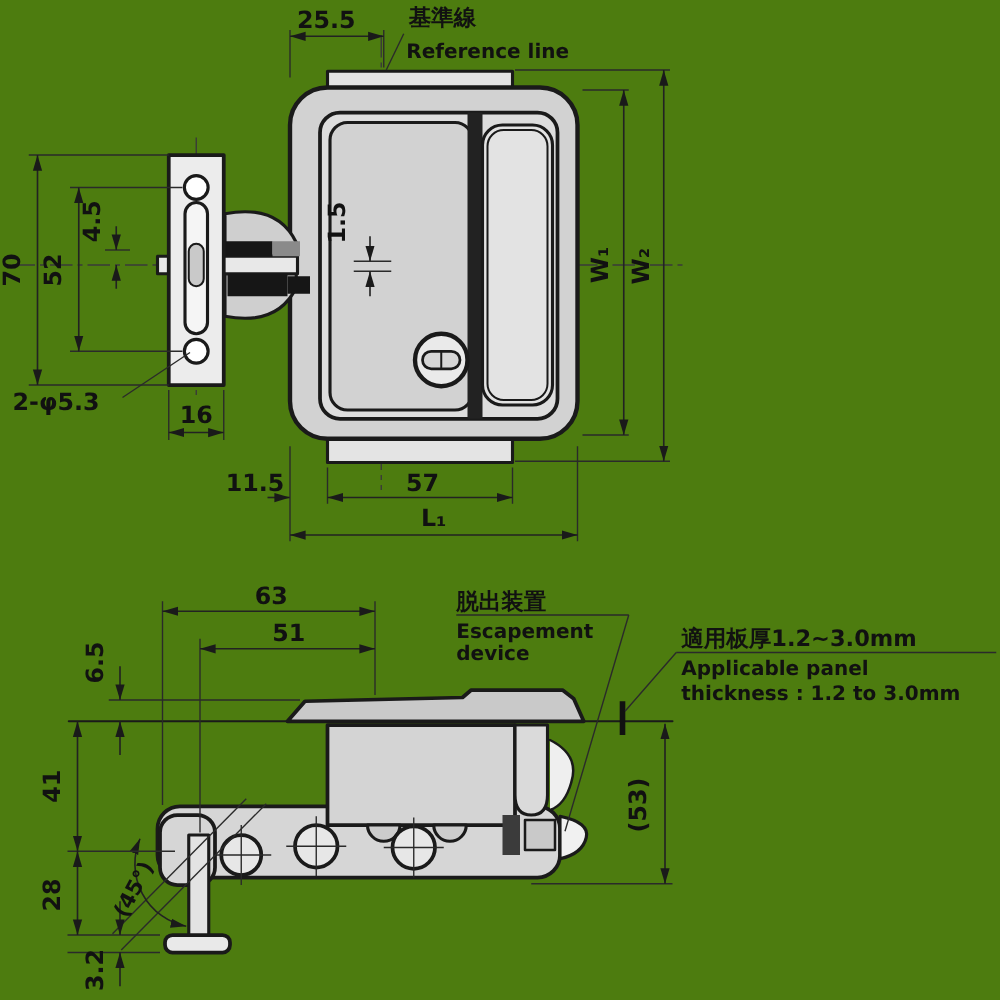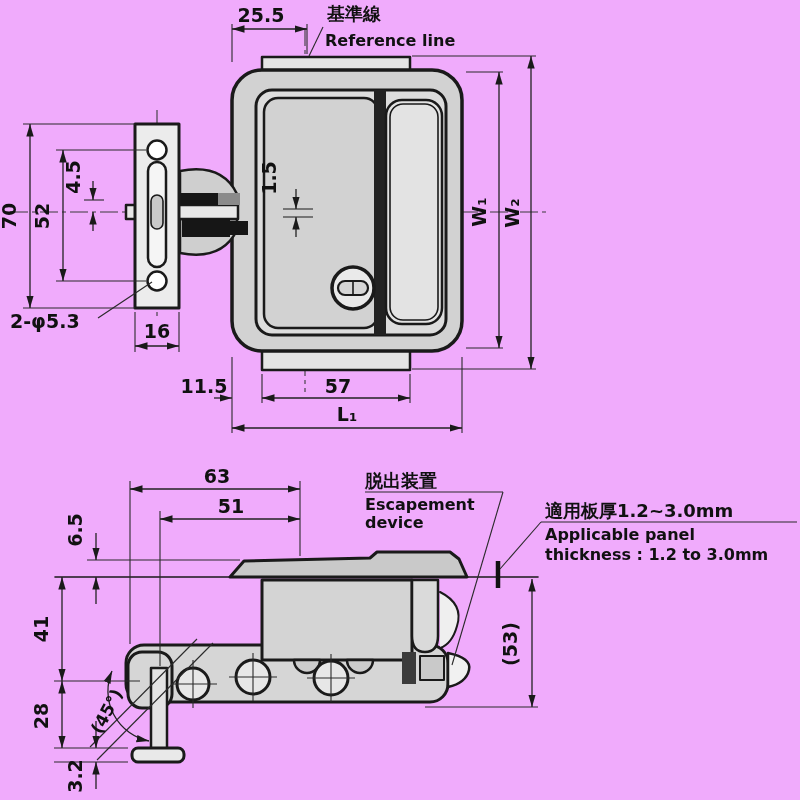--- a/index.html
+++ b/index.html
@@ -1,16 +1,16 @@
 <!DOCTYPE html>
 <html><head>
 <meta charset="utf-8">
 <style>
   html,body { margin:0; padding:0; background:#ffffff; }
-  .stage { width:800px; height:800px; position:relative; background:#f0abfc; overflow:hidden; }
+  .stage { width:800px; height:800px; position:relative; background:#4d7c0f; overflow:hidden; }
   svg { display:block; }
   
   .ol  { stroke:#1a1a1a; stroke-linejoin:round; stroke-linecap:round; }
   .sw35{ stroke-width:3.5; } .sw3{ stroke-width:3; } .sw25{ stroke-width:2.5; }
   .sw22{ stroke-width:2.2; } .sw2{ stroke-width:2; } .sw16{ stroke-width:1.6; }
   .dim { stroke:#222222; stroke-width:1.3; fill:none; }
   .thin{ stroke:#2a2a2a; stroke-width:1.1; fill:none; }
   .cl  { stroke:#3a3a3a; stroke-width:1.1; fill:none; stroke-dasharray:18 4 4 4; }
   text.dimtxt { font:bold 19px "DejaVu Sans", sans-serif; fill:#111111; }
   text.dimtxt-s { font:bold 17px "DejaVu Sans", sans-serif; fill:#111111; }

